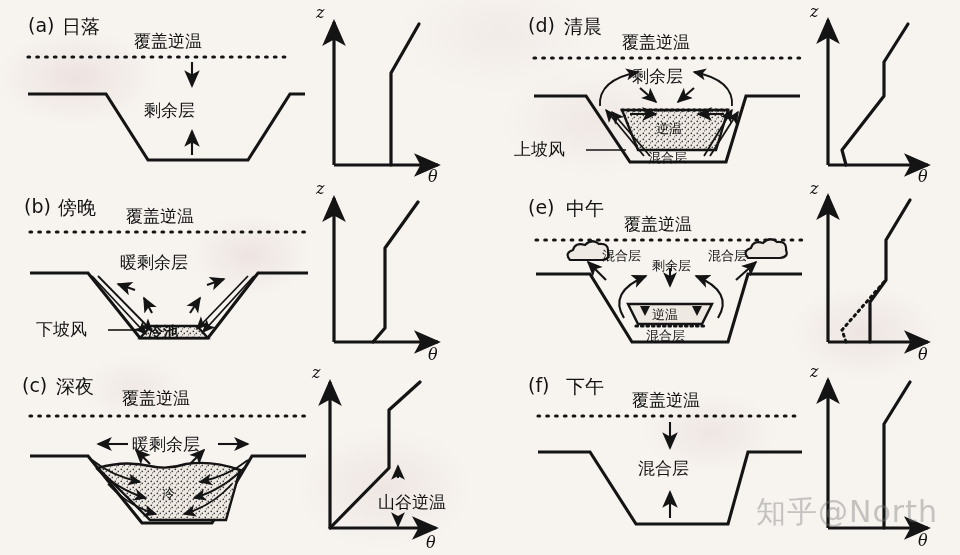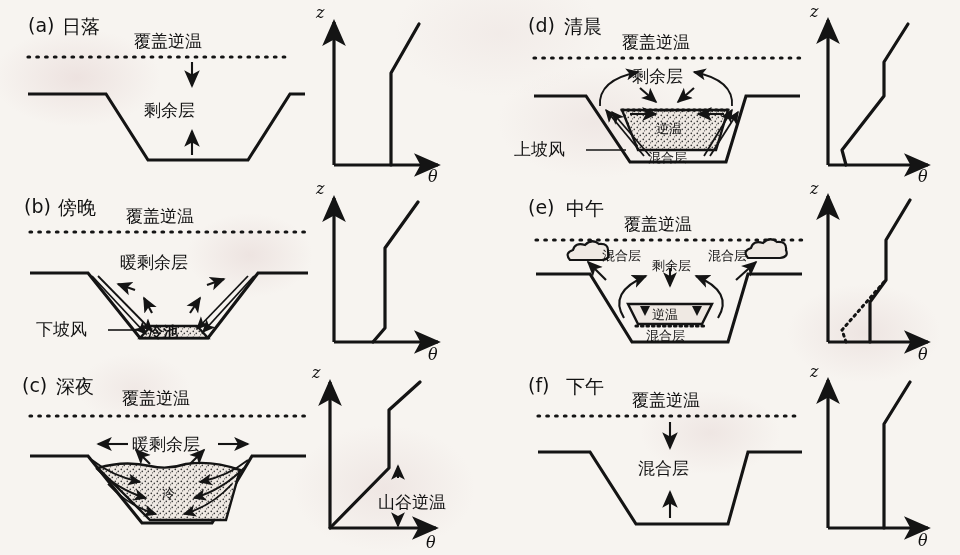--- a/index.html
+++ b/index.html
@@ -343,13 +343,14 @@
       <text class="lbl" x="158" y="114">混合层</text>
 
       <path class="axisline" d="M348,168 L348,20" marker-end="url(#ah)"></path>
       <path class="axisline" d="M348,168 L448,168" marker-end="url(#ah)"></path>
       <text class="axis-lbl" x="330" y="17">z</text>
       <text class="axis-lbl" x="438" y="186">θ</text>
       <path class="prof" d="M404,168 L404,64 L430,22"></path>
     </svg>
   </div>
 
+  <div id="watermark">知乎@North</div>
 </div>
 
 </body></html>

